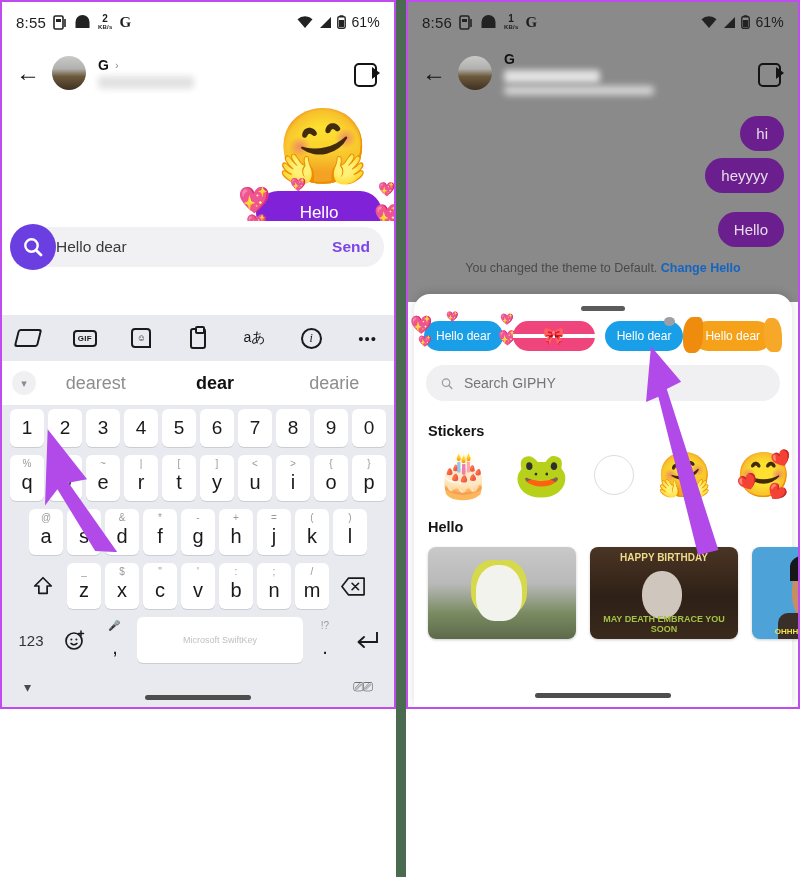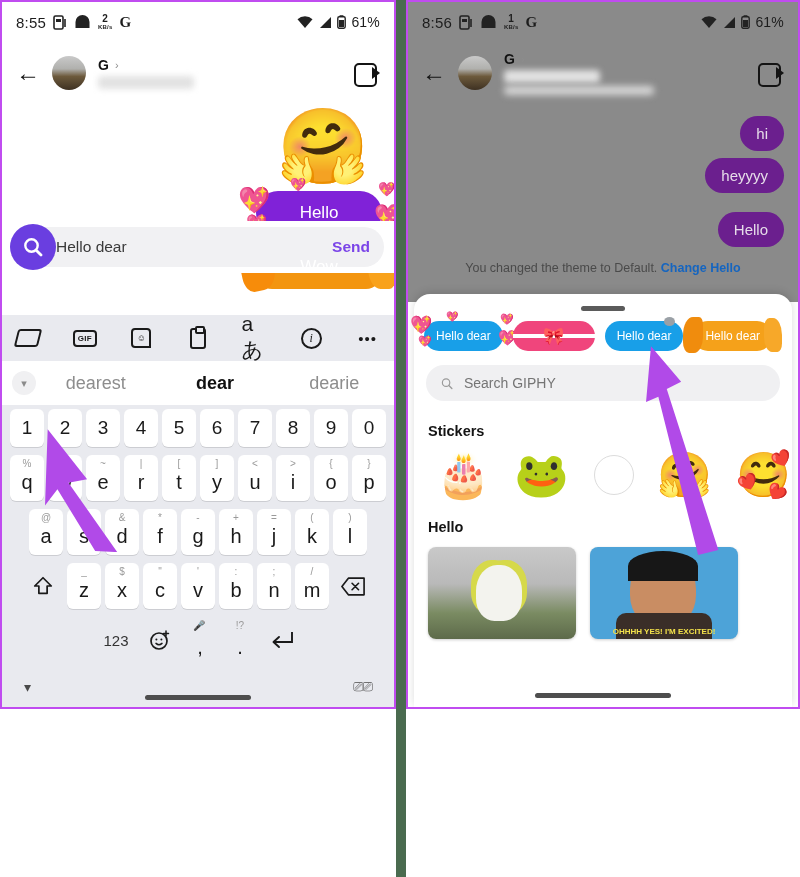--- a/index.html
+++ b/index.html
@@ -270,25 +270,20 @@
         <span class="heart h1">💖</span>
         <span class="heart h2">💖</span>
         <span class="heart h3">💖</span>
         <span class="heart h4">💖</span>
         <span class="heart h5">💖</span>
         <span>Hello</span>
       </div>
 
 
 
-      <div class="sticker-pill sp-wow">
-        <span class="splat-l"></span>
-        <span class="splat-r"></span>
-        <span style="position:relative;z-index:2">Wow</span>
-      </div>
     </div>
 
     <div class="msgbar" style="bottom:434px;">
       <div class="msg-pill">
         <div class="search-btn">
           <svg viewBox="0 0 24 24">
             <circle cx="10.5" cy="10.5" r="6.2" fill="none" stroke="#fff" stroke-width="2.4"></circle>
             <path d="M15.2 15.2 L20 20" stroke="#fff" stroke-width="2.8" stroke-linecap="round"></path>
           </svg>
         </div>
@@ -304,21 +299,21 @@
           </div>
         <div class="kt-icon">
             <span class="gifbox">GIF</span>
           </div>
         <div class="kt-icon">
             <span class="stickerbox">☺</span>
           </div>
         <div class="kt-icon">
             <span class="clipbox"></span>
           </div>
-        <div class="kt-icon" style="font-size:21px">aあ</div>
+        <div class="kt-icon" style="font-size:14px">aあ</div>
         <div class="kt-icon">
             <span class="infobox">i</span>
           </div>
         <div class="kt-icon" style="font-size:15px;letter-spacing:1px">•••</div>
       </div>
 
       <div class="suggest">
         <div class="sg-chev">▾</div>
         <div class="sg-item">dearest</div>
         <div class="sg-item active">dear</div>
@@ -470,20 +465,21 @@
               <circle cx="8.4" cy="11.6" r="1" fill="#1a1a1a"></circle>
               <circle cx="13.4" cy="11.6" r="1" fill="#1a1a1a"></circle>
               <path d="M8 15.4 Q11 18 14 15.4" fill="none" stroke="#1a1a1a" stroke-width="1.5" stroke-linecap="round"></path>
               <path d="M18 3 L18 8 M15.5 5.5 L20.5 5.5" stroke="#1a1a1a" stroke-width="1.5" stroke-linecap="round"></path>
             </svg>
         </div>
         <div class="key key-plain" style="position:relative;">
           <span class="sup">🎤</span>
           <span style="position:absolute;bottom:4px;">,</span>
         </div>
+        <div class="key-space">Microsoft SwiftKey</div>
         <div class="key key-plain" style="position:relative;">
           <span class="sup">!?</span>
           <span style="position:absolute;bottom:4px;">.</span>
         </div>
         <div class="key key-func">
           <svg width="24" height="20" viewBox="0 0 24 20">
               <path d="M22 2 L22 12 L4 12" fill="none" stroke="#1a1a1a" stroke-width="1.9"></path>
               <path d="M9 7 L3.5 12 L9 17" fill="none" stroke="#1a1a1a" stroke-width="1.9" stroke-linejoin="round" stroke-linecap="round"></path>
             </svg>
         </div>
@@ -604,20 +600,25 @@
         <span class="st-emoji">🎂</span>
         <span class="st-emoji">🐸</span>
         <span class="st-circle"></span>
         <span class="st-emoji">🤗</span>
         <span class="st-emoji">🥰</span>
       </div>
 
       <div class="sec-title">Hello</div>
       <div class="gif-strip">
         <div class="gif-card g1"></div>
+        <div class="gif-card g2">
+          <div class="t1">HAPPY BIRTHDAY</div>
+          <div class="face"></div>
+          <div class="t2">MAY DEATH EMBRACE YOU SOON</div>
+        </div>
         <div class="gif-card g3">
           <div class="face"></div>
           <div class="hair"></div>
           <div class="body"></div>
           <div class="cap">OHHHH YES! I'M EXCITED!</div>
         </div>
 
       </div>
 
       <div class="r-navbar">

